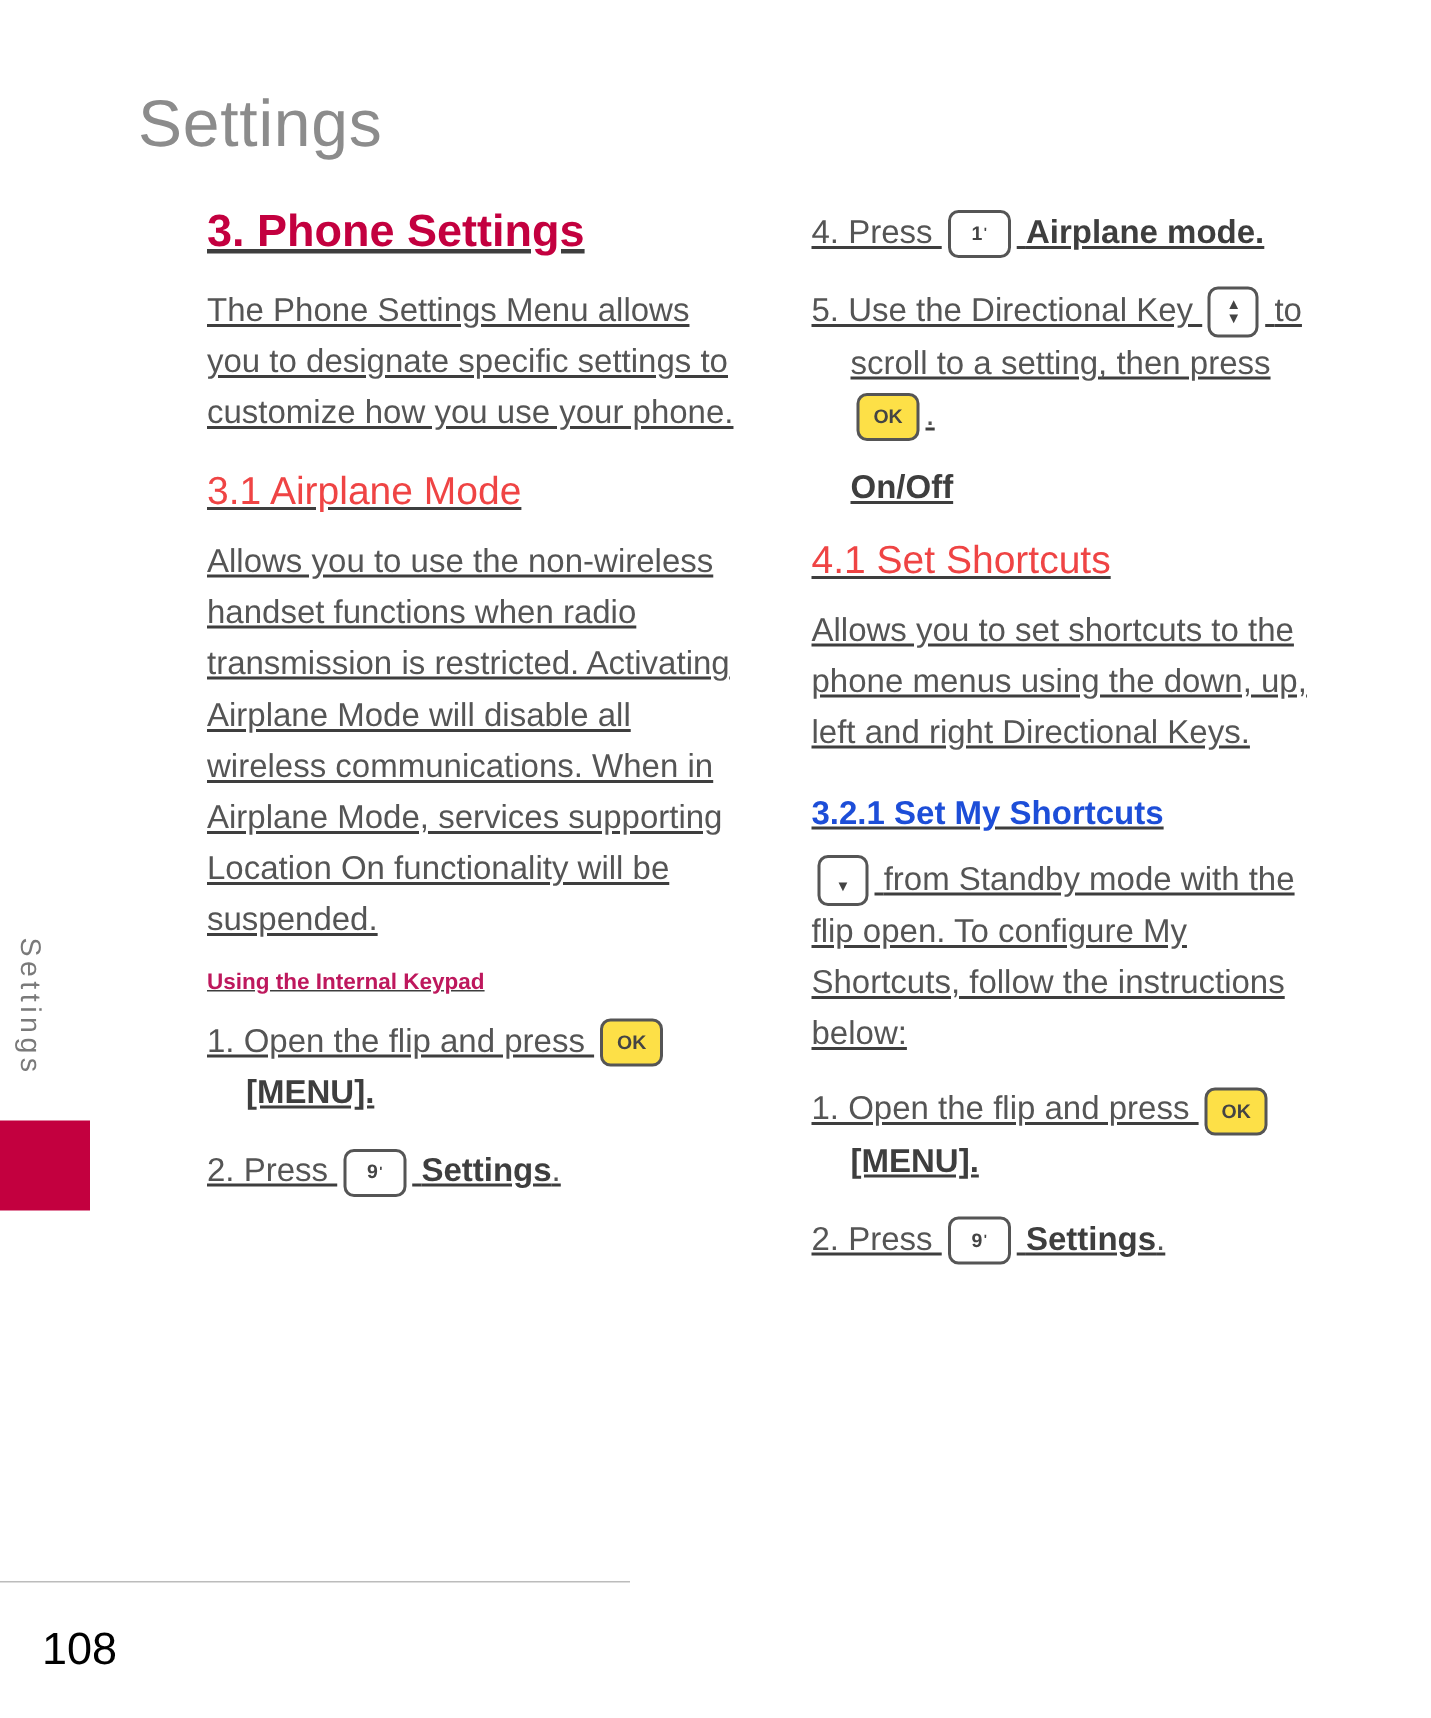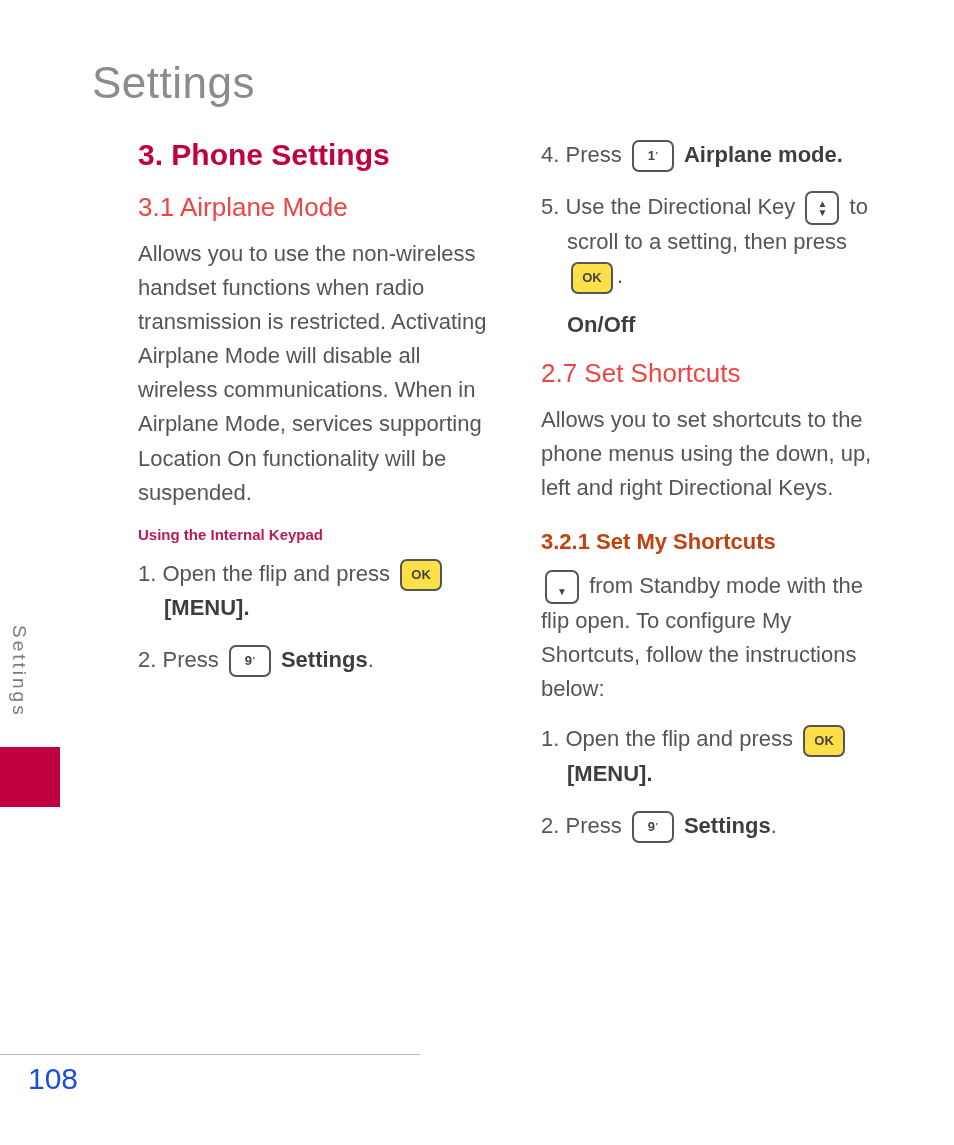--- a/index.html
+++ b/index.html
@@ -14,36 +14,37 @@
   font-size:44px;
   font-weight:400;
   color:#8c8c8c;
   letter-spacing:.5px;
   margin:58px 0 30px 92px;
 }
 .cols{
   display:flex;
   gap:50px;
   margin:0 60px 0 138px;
+  text-decoration:underline;
 }
 .col{flex:1;min-width:0}
 .h1{
   color:#c3003f;
   font-size:30px;
   font-weight:700;
   margin:0 0 18px;
 }
 .h2{
   color:#ef4444;
   font-size:26px;
   font-weight:400;
   margin:20px 0 14px;
 }
 .h3{
-  color:#c2410c;
+  color:#1d4ed8;
   font-size:22px;
   font-weight:700;
   margin:24px 0 14px;
 }
 .para{
   font-size:22px;
   line-height:1.55;
   color:#555;
   margin:0 0 16px;
 }
@@ -91,36 +92,37 @@
 }
 .side-tab .txt{
   position:absolute;left:30px;top:0;
   transform:rotate(90deg);transform-origin:left top;
   font-size:19px;letter-spacing:3px;color:#7a7a7a;
   white-space:nowrap;
 }
 
 
 .page-num{
-  position:absolute;left:28px;bottom:49px;
-  font-size:30px;color:#1d4ed8;
+  position:absolute;left:28px;bottom:28px;
+  font-size:30px;color:#000000;
 }
 .footer-rule{
   position:absolute;left:0;bottom:90px;width:420px;
   border-top:1px solid #bcbcbc;
 }
 </style>
 </head>
 <body>
 
 <div class="page-title">Settings</div>
 
 <div class="cols">
   <div class="col">
     <div class="h1">3. Phone Settings</div>
+    <div class="para">The Phone Settings Menu allows you to designate specific settings to customize how you use your phone.</div>
     <div class="h2">3.1 Airplane Mode</div>
     <div class="para">Allows you to use the non-wireless handset functions when radio transmission is restricted. Activating Airplane Mode will disable all wireless communications. When in Airplane Mode, services supporting Location On functionality will be suspended.</div>
     <div class="subhead">Using the Internal Keypad</div>
 
     <div class="step">
       <span>1. Open the flip and press </span>
       <span class="key key-ok">OK</span>
       <b>[MENU].</b>
     </div>
     <div class="step">
@@ -146,21 +148,21 @@
       <span>5. Use the Directional Key </span>
       <span class="key key-dir">
           <span>▲</span>
           <span>▼</span>
         </span>
       <span>to scroll to a setting, then press </span>
       <span class="key key-ok">OK</span><span>.</span>
     </div>
     <div class="indent">On/Off</div>
 
-    <div class="h2">2.7 Set Shortcuts</div>
+    <div class="h2">4.1 Set Shortcuts</div>
     <div class="para">Allows you to set shortcuts to the phone menus using the down, up, left and right Directional Keys.</div>
     <div class="h3">3.2.1 Set My Shortcuts</div>
     <div class="para">
       <span class="key key-dir">
           <span style="visibility:hidden">▲</span>
           <span>▼</span>
         </span>
       <span>from Standby mode with the flip open. To configure My Shortcuts, follow the instructions below:</span>
     </div>
     <div class="step">

